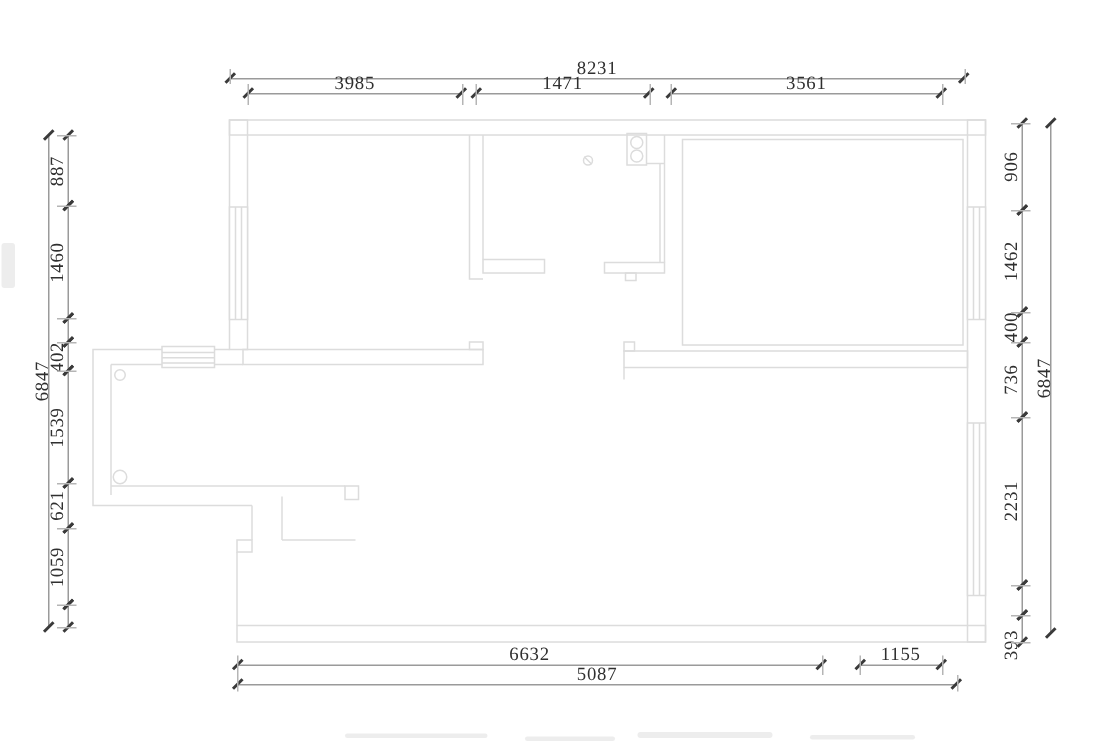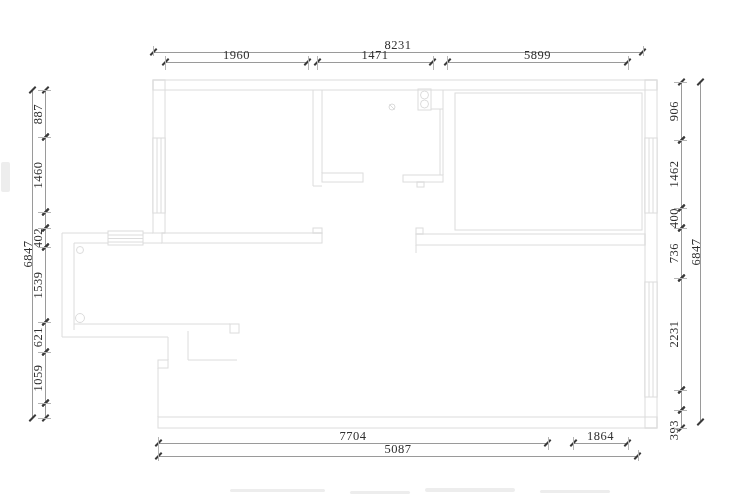--- a/index.html
+++ b/index.html
@@ -113,34 +113,34 @@
       <g>
         <rect x="455" y="93" width="187" height="137"></rect>
       </g>
     </g>
   </svg>
 
   <div class="seg" style="left:153px;top:52px;width:490px">
     <span class="lbl">8231</span>
   </div>
   <div class="seg" style="left:165px;top:62px;width:143px">
-    <span class="lbl">1960</span>
+    <span class="lbl">3985</span>
   </div>
   <div class="seg" style="left:317px;top:62px;width:116px">
     <span class="lbl">1471</span>
   </div>
   <div class="seg" style="left:447px;top:62px;width:181px">
-    <span class="lbl">5899</span>
+    <span class="lbl">3561</span>
   </div>
 
   <div class="seg" style="left:158px;top:443px;width:390px">
-    <span class="lbl">7704</span>
+    <span class="lbl">6632</span>
   </div>
   <div class="seg" style="left:573px;top:443px;width:55px">
-    <span class="lbl">1864</span>
+    <span class="lbl">1155</span>
   </div>
   <div class="seg" style="left:158px;top:456px;width:480px">
     <span class="lbl">5087</span>
   </div>
 
   <div class="segv ov" style="left:32px;top:90px;height:328px">
     <span class="lbl">6847</span>
   </div>
   <div class="segv" style="left:45px;top:90px;height:47px">
     <span class="lbl">887</span>

